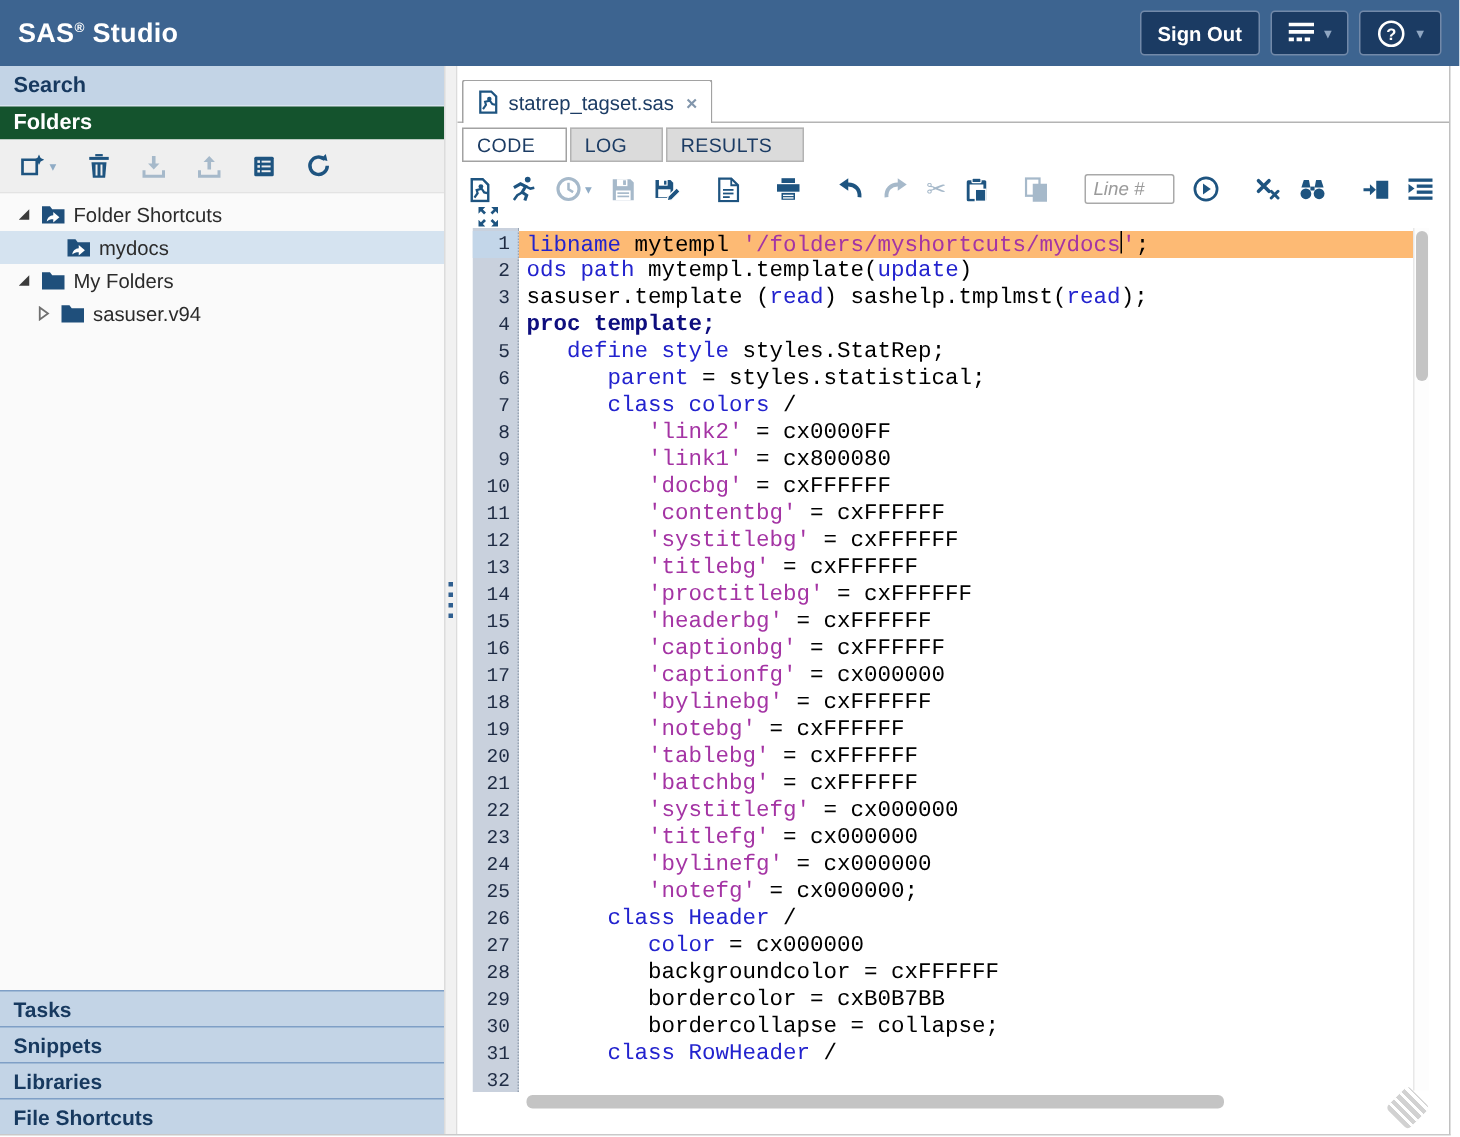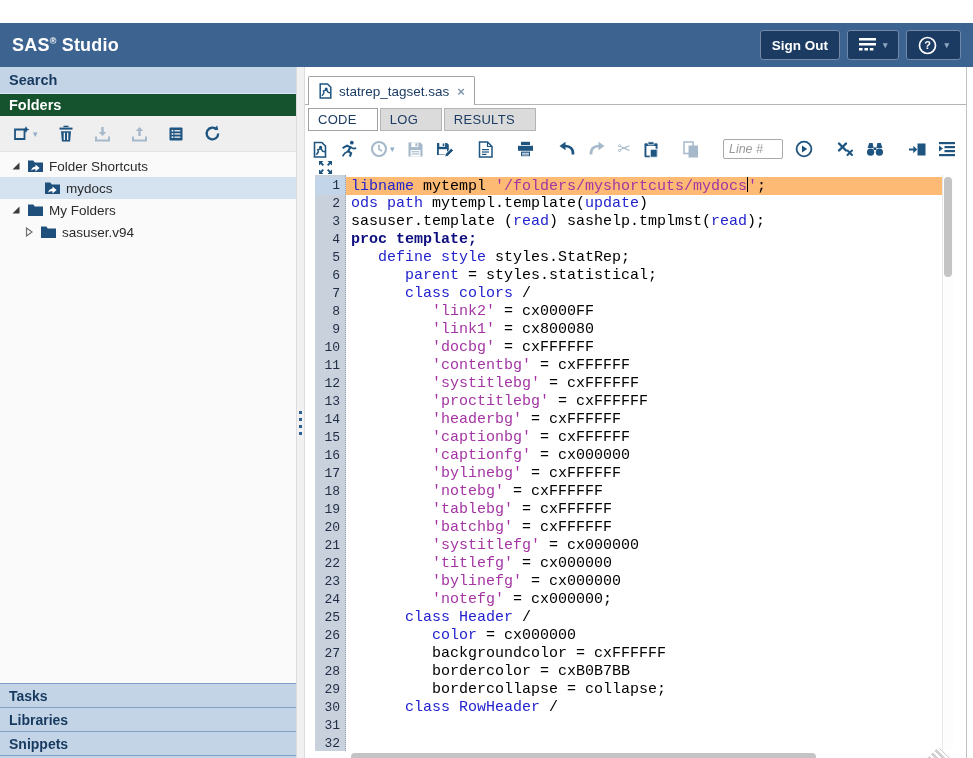--- a/index.html
+++ b/index.html
@@ -1,17 +1,17 @@
 <!DOCTYPE html>
 <html><head>
 <meta charset="utf-8">
 <style>
   html,body{margin:0;padding:0;background:#fff;}
   body{width:973px;height:758px;overflow:hidden;font-family:"Liberation Sans",sans-serif;position:relative;}
-  #app{position:absolute;left:0;top:0;width:973px;height:704px;margin-top:23px;}
+  #app{position:absolute;left:0;top:0;width:973px;height:704px;}
 
   
   #topbar{position:absolute;left:0;top:0;width:973px;height:44px;background:#3D6490;display:flex;align-items:center;justify-content:space-between;padding:0 12px;box-sizing:border-box;}
   .brand{color:#fff;font-size:18px;font-weight:bold;letter-spacing:.2px;}
   .brand sup{font-size:9px;vertical-align:super;}
   .tb-right{display:flex;gap:7px;align-items:center;}
   .tb-btn{background:#1B3B63;border:1px solid #7289A9;border-radius:3px;color:#fff;font-family:"Liberation Sans",sans-serif;font-weight:bold;font-size:13.5px;height:30px;padding:0 11px;display:flex;align-items:center;gap:5px;cursor:pointer;}
   .tb-btn .dd{color:#8FA6C2;font-size:9px;}
 
   
@@ -229,22 +229,22 @@
             <span class="svg">
               <svg width="17" height="14" viewBox="0 0 17 14">
                 <path fill="#1F4F7B" d="M1 1.5h5.3l1.5 2H16v9.5H1z"></path>
               </svg>
             </span>
             <span>sasuser.v94</span>
           </div>
         </div>
       <div id="side-panels">
           <div class="panel">Tasks</div>
+          <div class="panel">Snippets</div>
           <div class="panel">Libraries</div>
-          <div class="panel">Snippets</div>
           <div class="panel">File Shortcuts</div>
         </div>
     </aside>
 
     <div id="splitter">
         <i></i>
         <i></i>
         <i></i>
         <i></i>
       </div>
@@ -504,20 +504,21 @@
             <div class="crow"><span>sasuser.template (</span><span class="tk-k">read</span><span>) sashelp.tmplmst(</span><span class="tk-k">read</span><span>);</span></div>
             <div class="crow"><span class="tk-b">proc template;</span></div>
             <div class="crow"><span>   </span><span class="tk-k">define</span><span> </span><span class="tk-k">style</span><span> styles.StatRep;</span></div>
             <div class="crow"><span>      </span><span class="tk-k">parent</span><span> = styles.statistical;</span></div>
             <div class="crow"><span>      </span><span class="tk-k">class</span><span> </span><span class="tk-k">colors</span><span> /</span></div>
             <div class="crow"><span>         </span><span class="tk-s">'link2'</span><span> = cx0000FF</span></div>
             <div class="crow"><span>         </span><span class="tk-s">'link1'</span><span> = cx800080</span></div>
             <div class="crow"><span>         </span><span class="tk-s">'docbg'</span><span> = cxFFFFFF</span></div>
             <div class="crow"><span>         </span><span class="tk-s">'contentbg'</span><span> = cxFFFFFF</span></div>
             <div class="crow"><span>         </span><span class="tk-s">'systitlebg'</span><span> = cxFFFFFF</span></div>
+            <div class="crow"><span>         </span><span class="tk-s">'titlebg'</span><span> = cxFFFFFF</span></div>
             <div class="crow"><span>         </span><span class="tk-s">'proctitlebg'</span><span> = cxFFFFFF</span></div>
             <div class="crow"><span>         </span><span class="tk-s">'headerbg'</span><span> = cxFFFFFF</span></div>
             <div class="crow"><span>         </span><span class="tk-s">'captionbg'</span><span> = cxFFFFFF</span></div>
             <div class="crow"><span>         </span><span class="tk-s">'captionfg'</span><span> = cx000000</span></div>
             <div class="crow"><span>         </span><span class="tk-s">'bylinebg'</span><span> = cxFFFFFF</span></div>
             <div class="crow"><span>         </span><span class="tk-s">'notebg'</span><span> = cxFFFFFF</span></div>
             <div class="crow"><span>         </span><span class="tk-s">'tablebg'</span><span> = cxFFFFFF</span></div>
             <div class="crow"><span>         </span><span class="tk-s">'batchbg'</span><span> = cxFFFFFF</span></div>
             <div class="crow"><span>         </span><span class="tk-s">'systitlefg'</span><span> = cx000000</span></div>
             <div class="crow"><span>         </span><span class="tk-s">'titlefg'</span><span> = cx000000</span></div>

